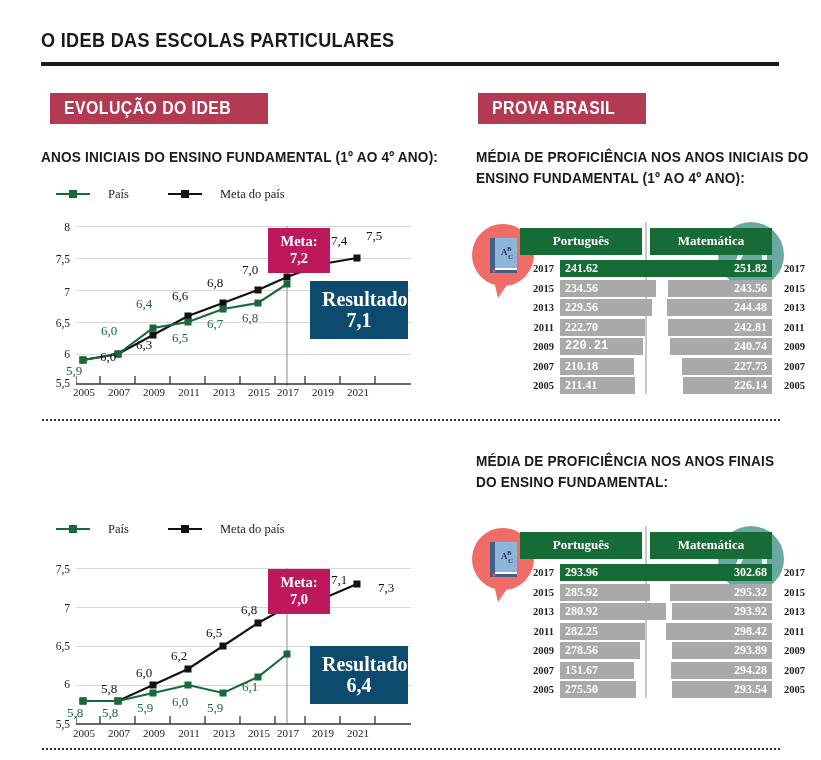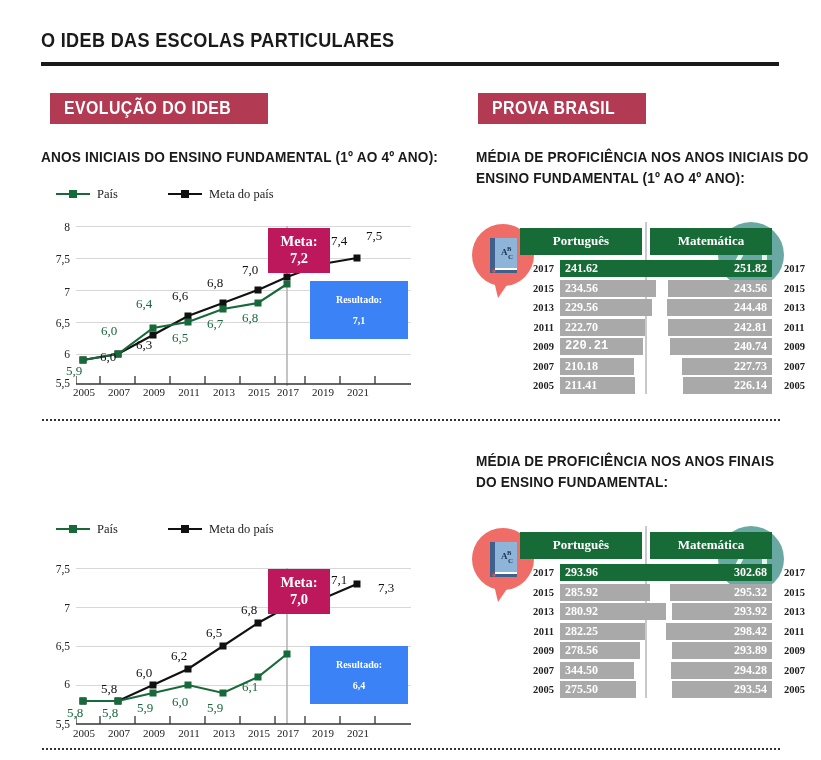--- a/index.html
+++ b/index.html
@@ -58,21 +58,21 @@
   .legend { position:absolute; font-family:"Liberation Serif", serif; font-size:12.5px; color:#222; }
   .legend .item { position:absolute; white-space:nowrap; }
   .legend .line { display:inline-block; width:34px; height:2px; vertical-align:middle; position:relative; }
   .legend .line::after {
     content:""; position:absolute; left:13px; top:-3px; width:8px; height:8px;
   }
   .legend .pais .line { background:#17693a; }
   .legend .pais .line::after { background:#17693a; }
   .legend .meta .line { background:#111; }
   .legend .meta .line::after { background:#111; }
-  .legend .lbl { display:inline-block; margin-left:7px; vertical-align:middle;text-align:center; }
+  .legend .lbl { display:inline-block; margin-left:18px; vertical-align:middle;text-align:center; }
 
   .plot { position:absolute; }
   .plot svg { display:block; }
   .ytick {
     position:absolute; font-family:"Liberation Serif", serif; font-size:11.5px;
     color:#222; text-align:right; width:26px;
   }
   .xtick {
     position:absolute; font-family:"Liberation Serif", serif; font-size:11px;
     color:#222; text-align:center; width:44px;
@@ -83,23 +83,23 @@
   }
   .dlabel.meta-c { color:#111; }
   .dlabel.pais-c { color:#17693a; }
 
   .meta-box {
     position:absolute; background:#be185d; color:#fff; text-align:center;
     font-family:"Liberation Serif", serif; font-weight:bold;
     font-size:14.5px; line-height:17px; padding:5px 10px 6px 10px;
   }
   .res-box {
-    position:absolute; background:#3b82f6; color:#fff; text-align:center;
+    position:absolute; background:#0c4a6e; color:#fff; text-align:center;
     font-family:"Liberation Serif", serif; font-weight:bold;
-    font-size:10px; line-height:21px; padding:8px 12px;
+    font-size:20px; line-height:21px; padding:8px 12px;
   }
 
   
   .tbl { position:absolute; }
   .thead { position:absolute; display:flex; }
   .th {
     background:#176b37; color:#fff; text-align:center;
     font-family:"Liberation Serif", serif; font-weight:bold; font-size:13px;
     padding:5px 0 6px 0;
   }
@@ -552,21 +552,21 @@
             <div class="bar left" style="width: 80.186px;">278.56</div>
           </div>
           <div class="cellwrap right">
             <div class="bar right" style="width: 100.406px;">293.89</div>
           </div>
           <div class="yr right">2009</div>
         </div>
         <div class="row">
           <div class="yr">2007</div>
           <div class="cellwrap left">
-            <div class="bar left" style="width: 74px;">344.50</div>
+            <div class="bar left" style="width: 74px;">151.67</div>
           </div>
           <div class="cellwrap right">
             <div class="bar right" style="width: 100.921px;">294.28</div>
           </div>
           <div class="yr right">2007</div>
         </div>
         <div class="row">
           <div class="yr">2005</div>
           <div class="cellwrap left">
             <div class="bar left" style="width: 76.1499px;">275.50</div>

